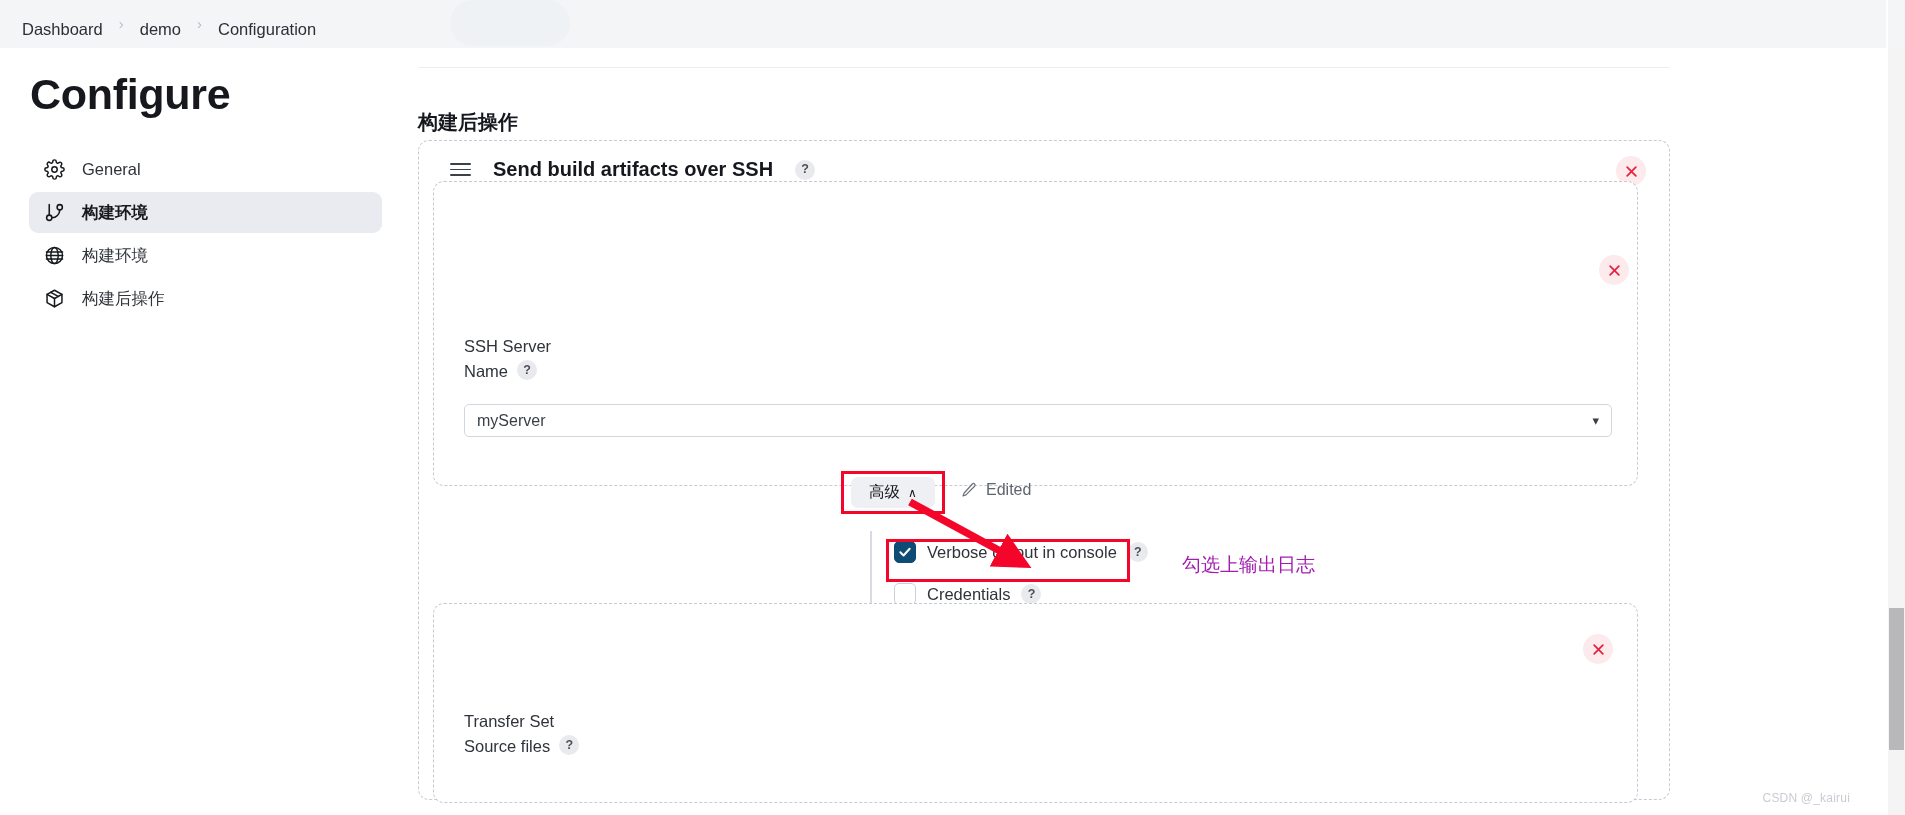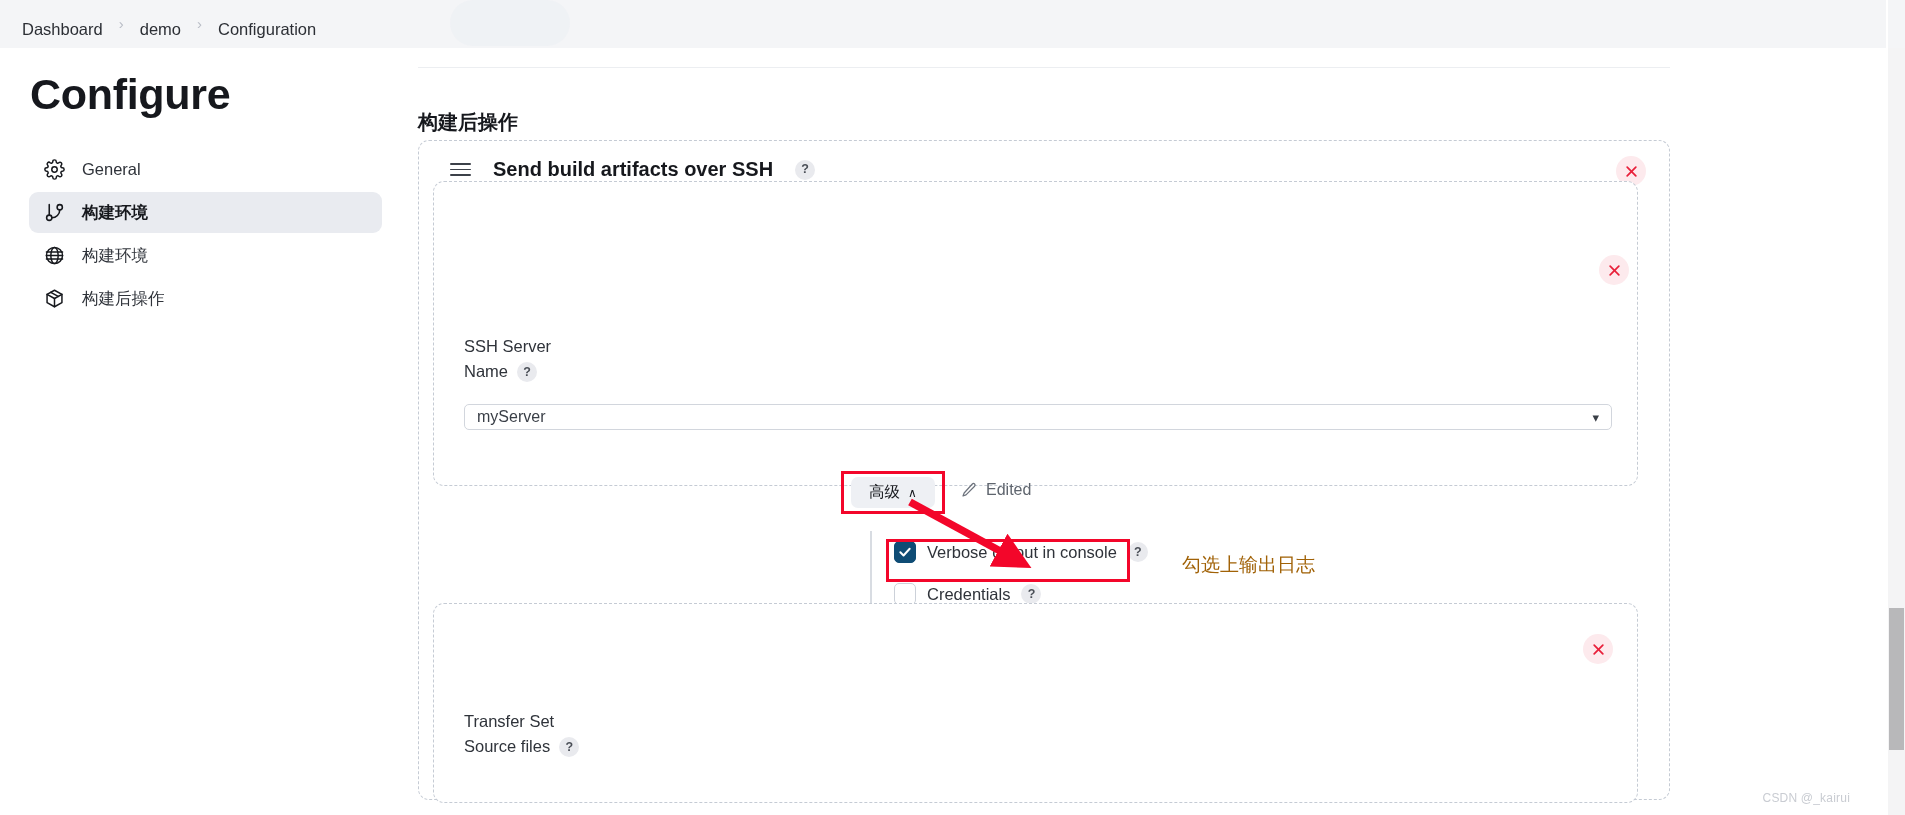--- a/index.html
+++ b/index.html
@@ -190,30 +190,30 @@
   .lbl-ssh-publishers { left: 48px; top: 245px; }
   .lbl-transfers      { left: 48px; top: 622px; }
 
   .field-label {
     position: absolute;
     font-size: 16.5px;
     color: #2f333a;
     line-height: 1.45;
   }
   .field-label .row2 {
-    display: flex; align-items: center; gap: 9px; margin-top: 1px;
+    display: flex; align-items: flex-start; gap: 9px; margin-top: 1px;
   }
   .lbl-ssh-server { left: 64px; top: 287px; }
   .lbl-transfer-set { left: 64px; top: 662px; }
 
   
   .select-wrap {
     position: absolute;
     left: 64px; top: 356px;
-    width: 1148px; height: 26px; border-radius: 11px;
+    width: 1148px; height: 33px; border-radius: 11px;
   }
   .select-box {
     width: 100%; height: 100%;
     border: 1px solid #d2d6dd;
     border-radius: 5px;
     background: #fff;
     display: flex; align-items: center;
     padding: 0 12px;
     font-size: 16px;
     color: #3a3f47;
@@ -304,21 +304,21 @@
   .anno-rect {
     position: absolute;
     border: 3px solid #f3062a;
     pointer-events: none;
   }
   .anno-adv  { left: 441px; top: 423px;  width: 104px; height: 43px; }
   .anno-cb   { left: 486px; top: 491px;  width: 244px; height: 43px; }
 
   .anno-text {
     position: absolute;
-    color: #a16207;
+    color: #a21caf;
     font-size: 19px;
     white-space: nowrap;
     line-height: 1.2;
     font-family: "DejaVu Sans", "Liberation Sans", sans-serif;
   }
   .anno-note { left: 782px; top: 505px; }
 
   .anno-arrow {
     position: absolute;
     left: 505px; top: 448px;

